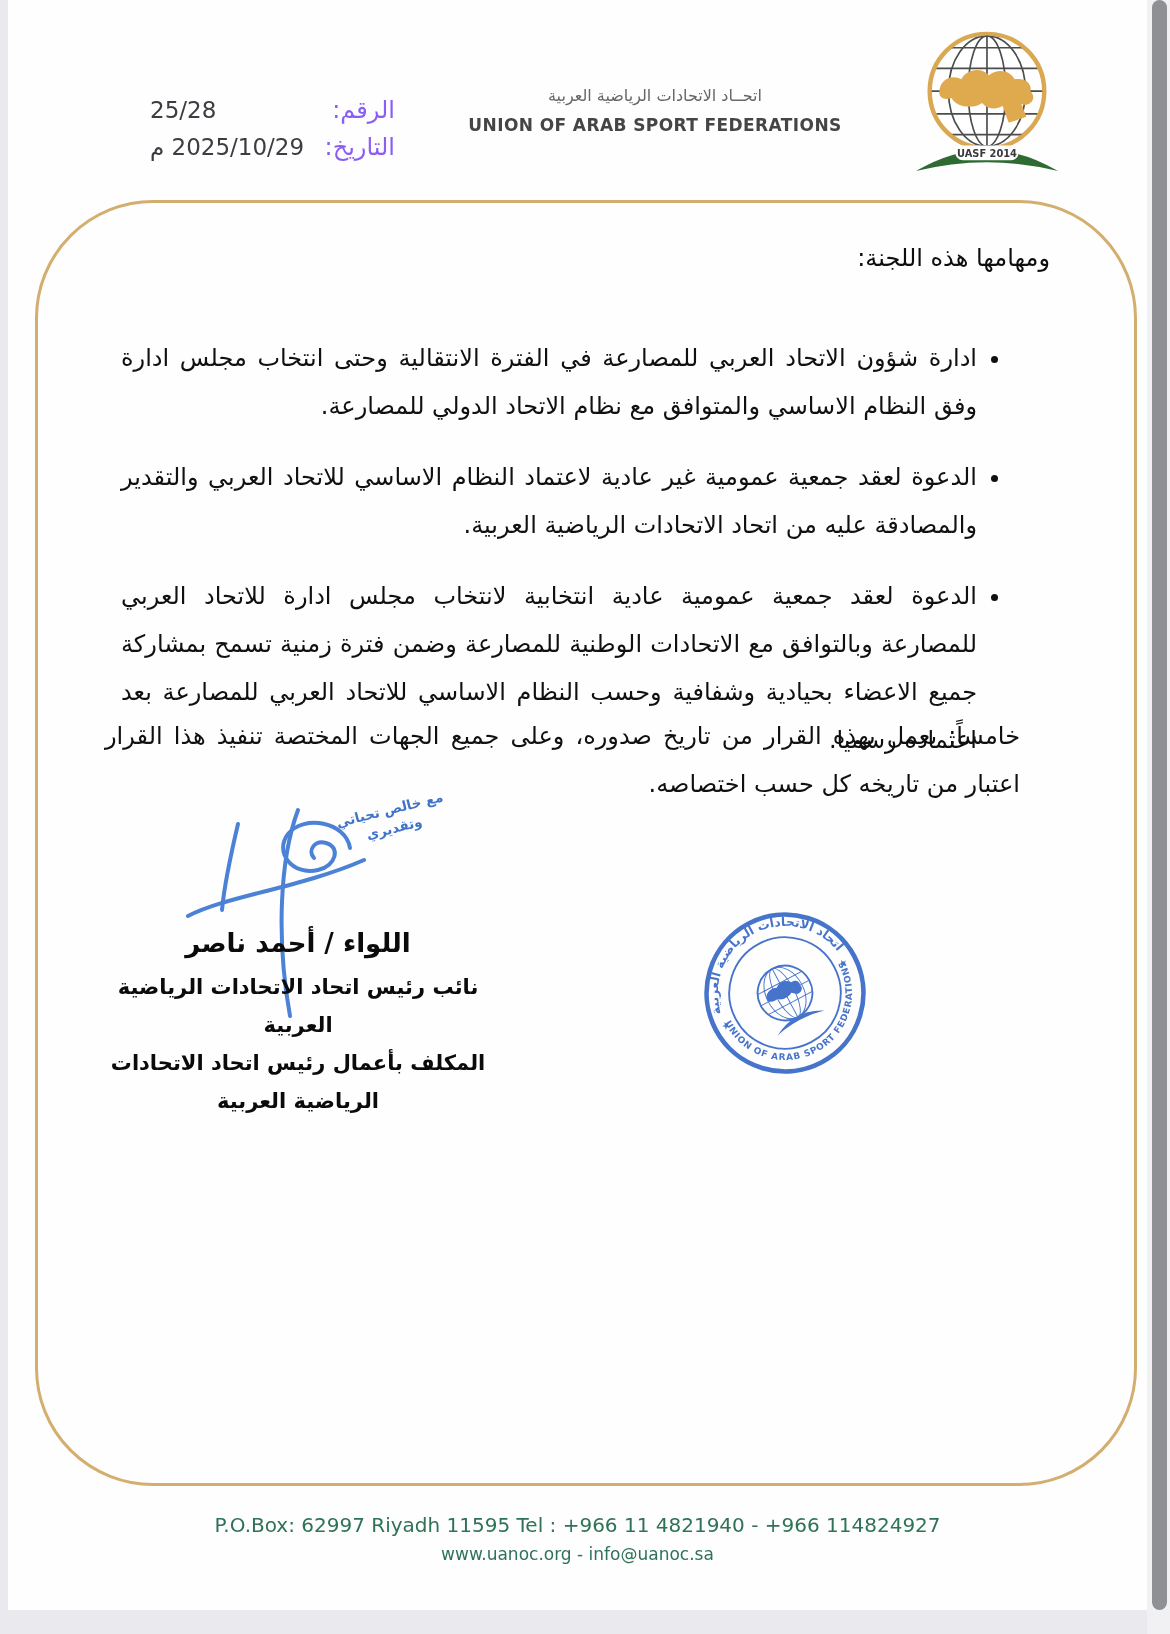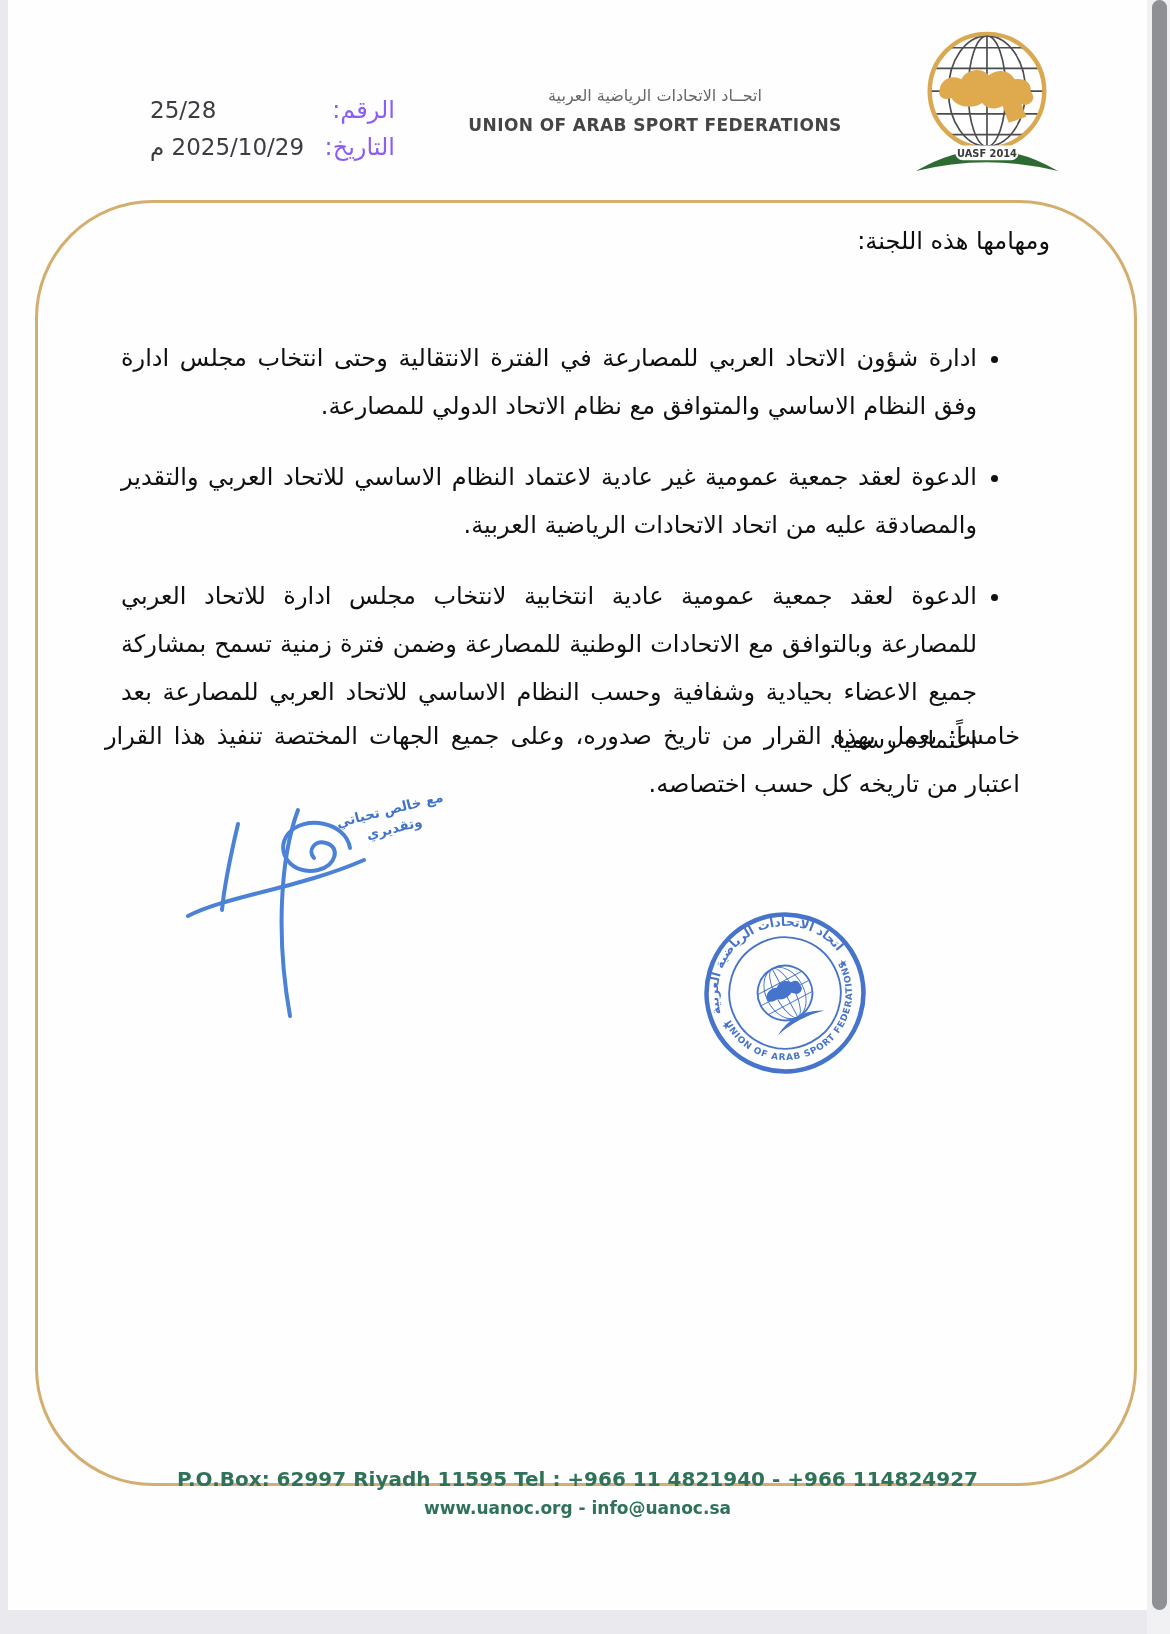--- a/index.html
+++ b/index.html
@@ -19,38 +19,38 @@
   .hdr-ar{font-size:16px;color:#666666;white-space:nowrap;direction:rtl;}
   .hdr-en{font-size:17px;font-weight:bold;color:#454545;letter-spacing:.4px;margin-top:10px;white-space:nowrap;}
   .refdate{position:absolute;left:150px;top:96px;width:245px;direction:rtl;}
   .refrow{display:flex;justify-content:space-between;align-items:baseline;height:37px;}
   .reflabel{color:#8b5cf6;font-size:24px;}
   .refval{color:#3c3c42;font-size:23px;direction:rtl;unicode-bidi:plaintext;}
 
   
   .letter-box{position:absolute;left:35px;top:200px;width:1096px;height:1280px;
     border:3px solid #D3AE6E;border-radius:118px;background:transparent;}
-  .intro{position:absolute;right:120px;top:227px;font-size:24px;color:#0d0d0d;direction:rtl;white-space:nowrap;}
+  .intro{position:absolute;right:120px;top:244px;font-size:24px;color:#0d0d0d;direction:rtl;white-space:nowrap;}
   .bullets{position:absolute;right:155px;left:105px;top:318px;direction:rtl;}
   .bullets ul{margin:16px;padding:0 22px 0 0;}
   .bullets li{font-size:24px;line-height:2.0;text-align:justify;color:#101010;margin-bottom:23px;}
   .fifth{position:absolute;right:150px;left:105px;top:712px;font-size:24px;line-height:2.0;
     text-align:justify;color:#101010;direction:rtl;}
   .closing{position:absolute;right:412px;top:820px;font-size:26px;font-weight:bold;color:#0b0b0b;
     direction:rtl;white-space:nowrap;}
   .hand-note{position:absolute;left:322px;top:800px;width:140px;color:#3f74c9;font-size:13.5px;
     font-weight:bold;line-height:19px;direction:rtl;text-align:center;transform:rotate(-14deg);}
   .signature{position:absolute;left:178px;top:788px;width:200px;height:240px;pointer-events:none;}
   .signatory{position:absolute;left:88px;top:928px;width:420px;text-align:center;direction:rtl;}
   .sig-name{font-size:26px;font-weight:bold;color:#0b0b0b;margin-bottom:10px;}
   .sig-title{font-size:21px;font-weight:bold;color:#0b0b0b;line-height:38px;}
   .stamp{position:absolute;left:700px;top:908px;width:170px;height:170px;transform:rotate(-28deg);opacity:.93;}
 
   
-  .footer{position:absolute;left:30px;right:45px;top:1464px;text-align:center;color:#2E7257;font-weight:bold;}
+  .footer{position:absolute;left:30px;right:45px;top:1510px;text-align:center;color:#2E7257;font-weight:normal;}
   .footer .f1{font-size:20px;line-height:30px;}
   .footer .f2{font-size:17px;line-height:28px;}
 </style>
 </head>
 <body>
 
 <div class="page">
 
   <div class="edge-left"></div>
   <div class="edge-bottom"></div>
@@ -121,20 +121,25 @@
 
   <svg class="signature" viewBox="0 0 200 240">
     <g stroke="#4B82D6" stroke-width="4" fill="none" stroke-linecap="round">
       <path d="M172,60 C168,34 126,26 110,46 C96,64 114,88 140,82 C158,78 163,59 148,55 C137,52 129,62 136,70"></path>
       <path d="M10,128 C48,108 122,100 186,72"></path>
       <path d="M120,22 C102,70 98,150 112,228"></path>
       <path d="M60,36 C52,70 46,100 44,122"></path>
     </g>
   </svg>
 
+  <div class="signatory">
+    <div class="sig-name">اللواء / أحمد ناصر</div>
+    <div class="sig-title">نائب رئيس اتحاد الاتحادات الرياضية العربية</div>
+    <div class="sig-title">المكلف بأعمال رئيس اتحاد الاتحادات الرياضية العربية</div>
+  </div>
 
   <svg class="stamp" viewBox="0 0 180 180">
     <defs>
       <path id="arcTop" d="M19,90 A71,71 0 0 1 161,90" fill="none"></path>
       <path id="arcBot" d="M19,90 A71,71 0 0 0 161,90" fill="none"></path>
       <clipPath id="sclip">
           <circle cx="90" cy="90" r="29"></circle>
         </clipPath>
     </defs>
     <circle cx="90" cy="90" r="83" fill="none" stroke="#3A6AC8" stroke-width="5"></circle>

